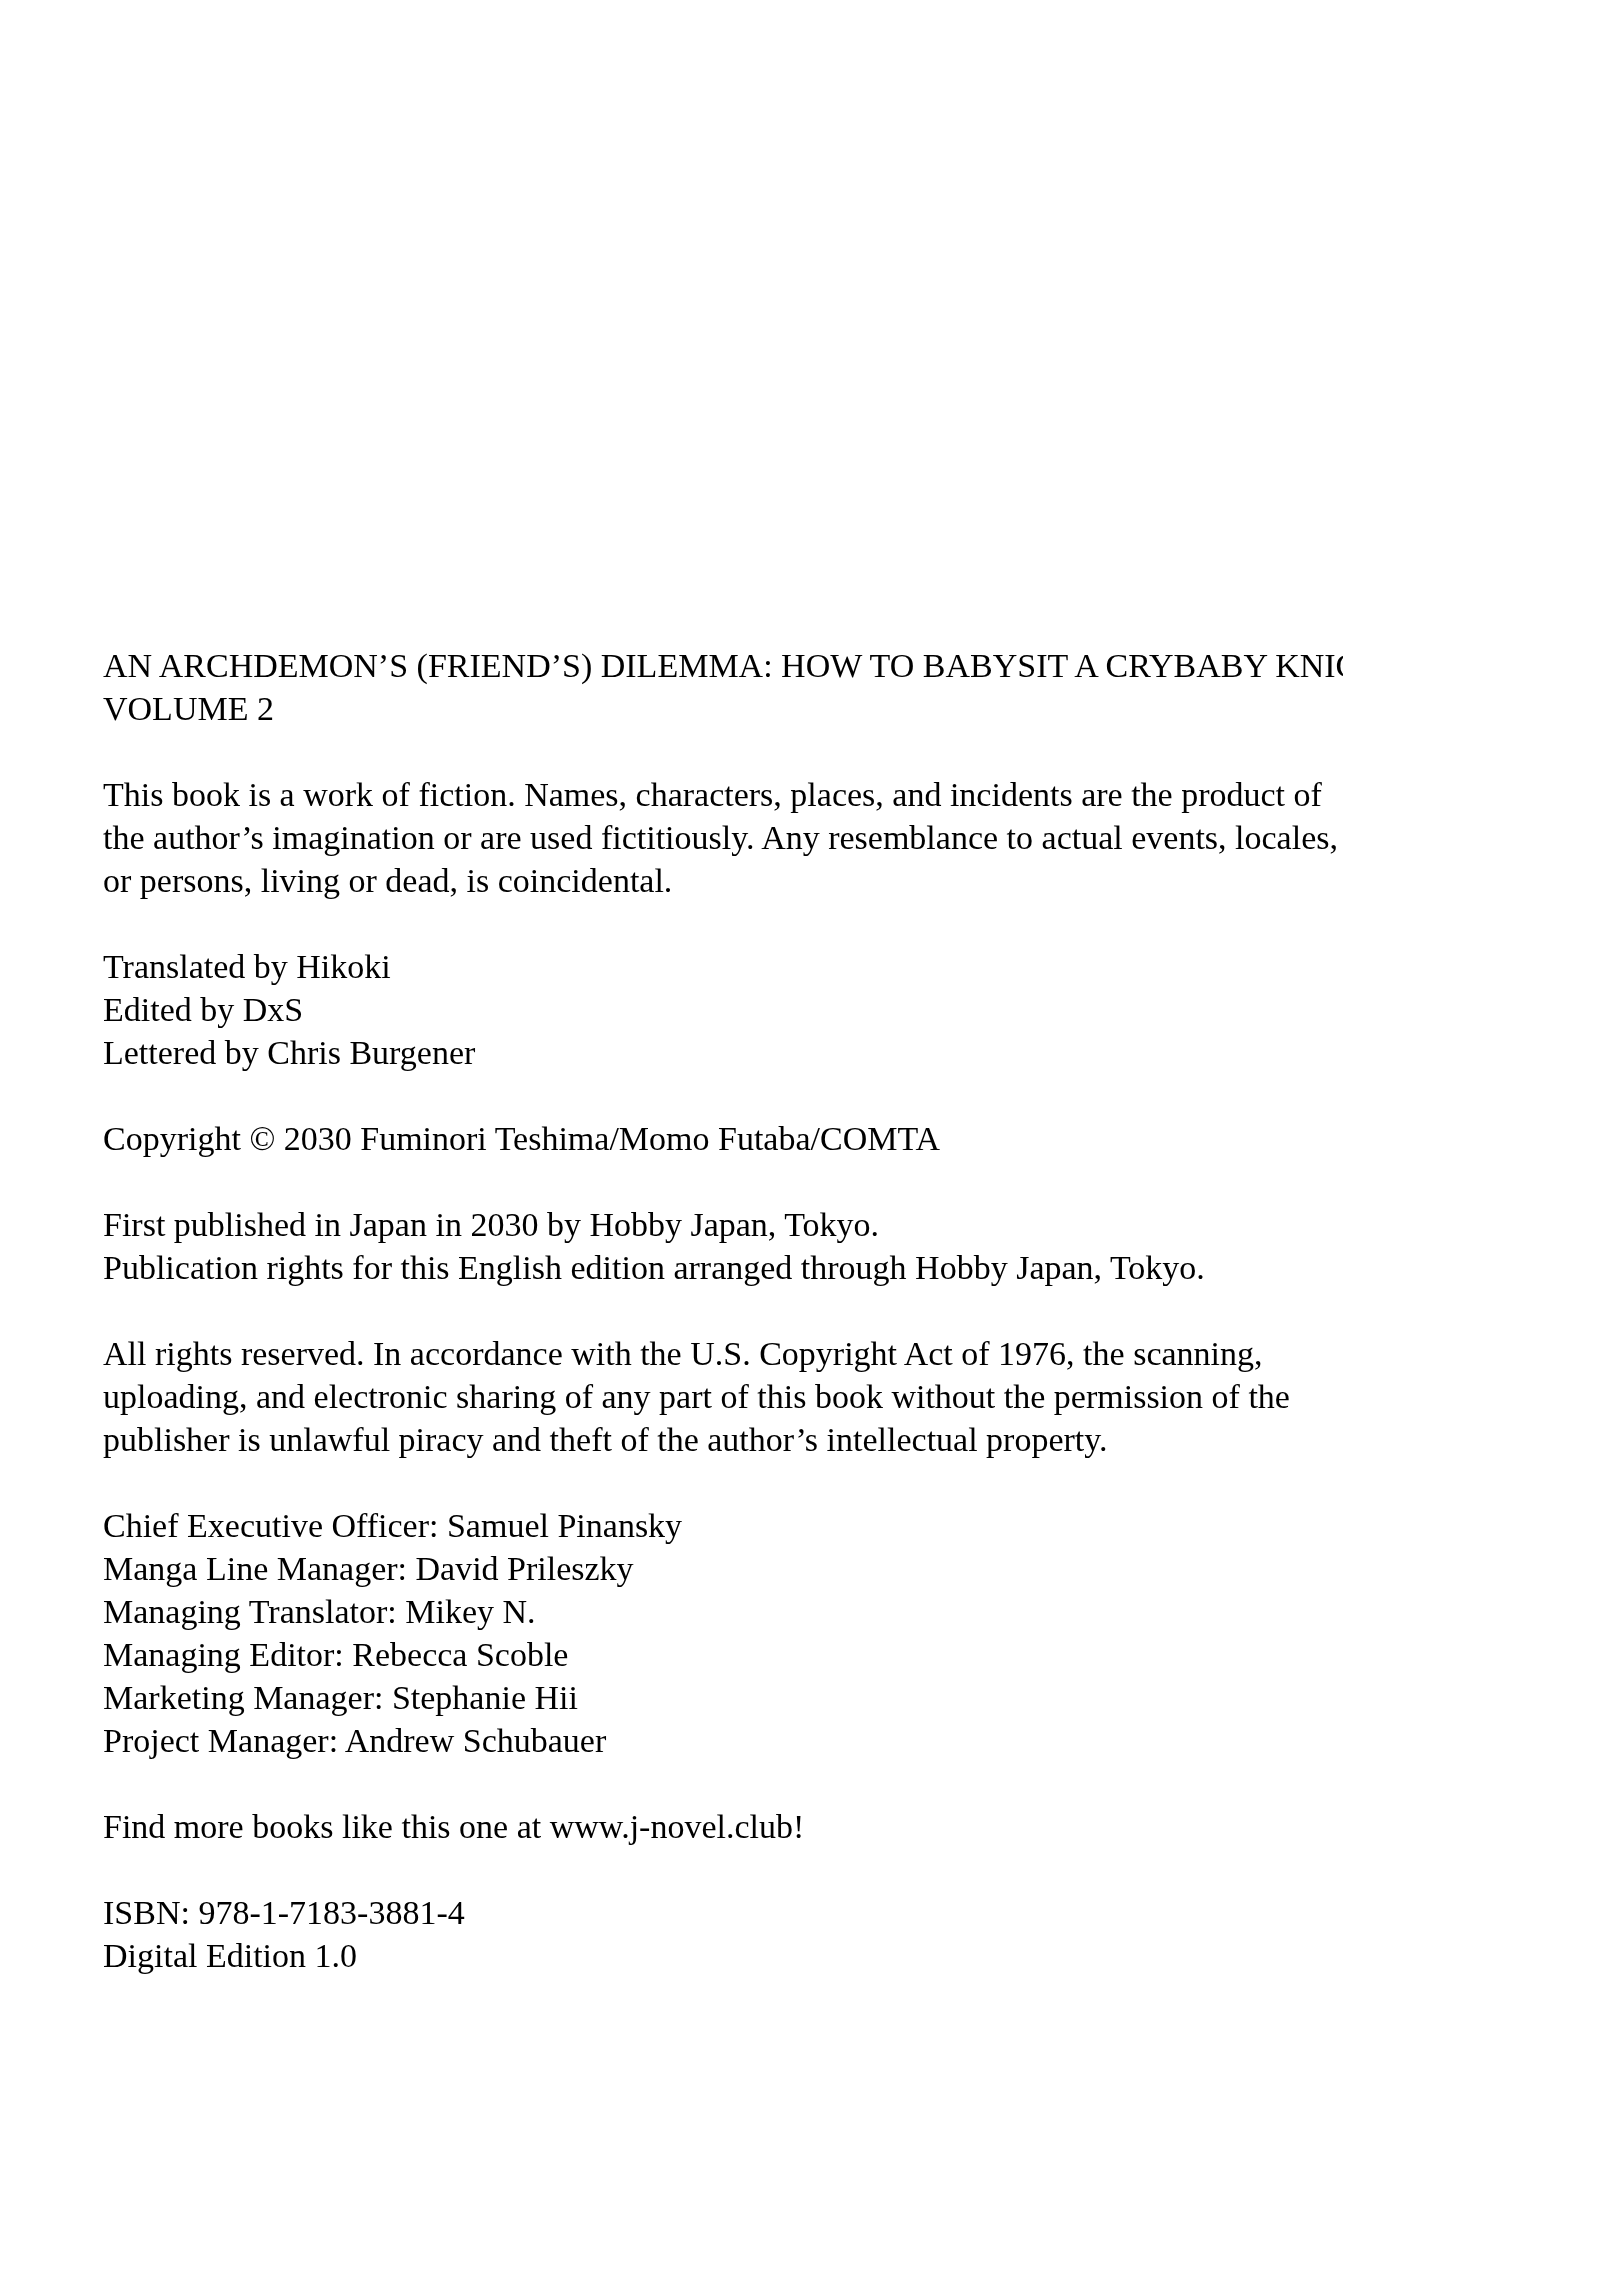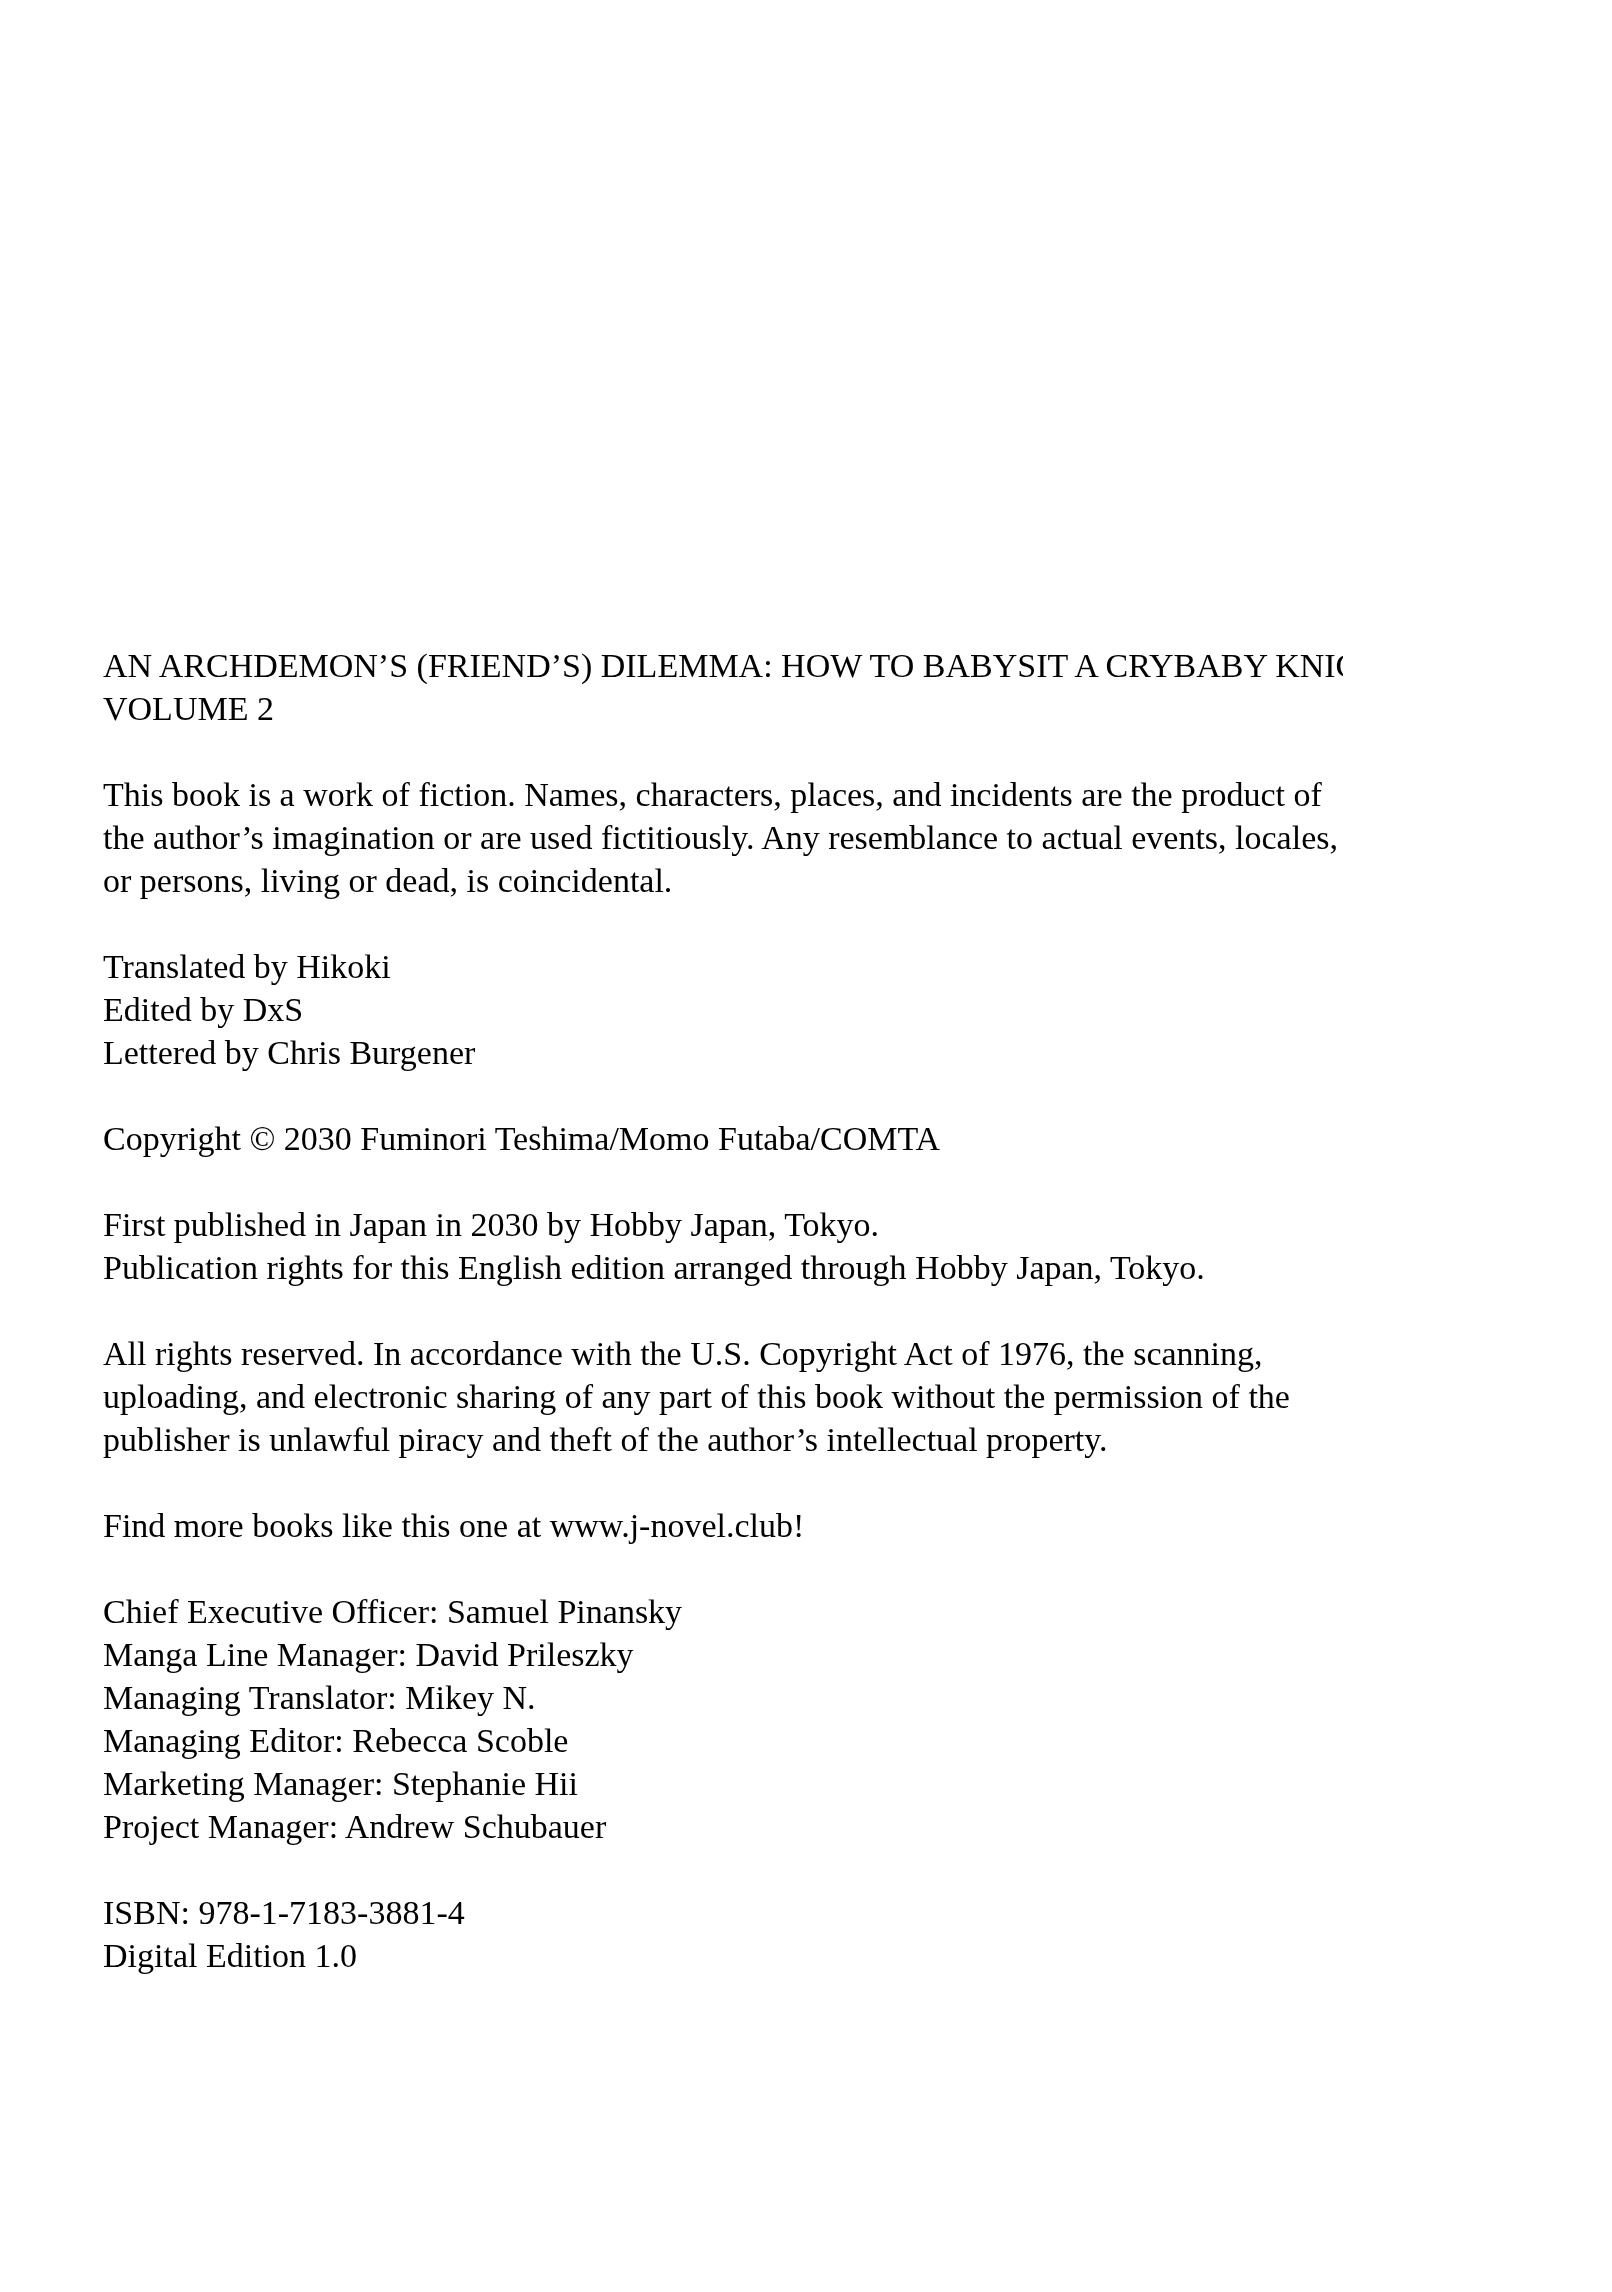--- a/index.html
+++ b/index.html
@@ -69,30 +69,30 @@
 Publication rights for this English edition arranged through Hobby Japan, Tokyo.</span>
       </p>
 
     <p>
         <span class="lines">All rights reserved. In accordance with the U.S. Copyright Act of 1976, the scanning,
 uploading, and electronic sharing of any part of this book without the permission of the
 publisher is unlawful piracy and theft of the author’s intellectual property.</span>
       </p>
 
     <p>
-        <span class="lines">Find more books like this one at www.j-novel.club!</span>
-      </p>
-
-    <p>
         <span class="lines">Chief Executive Officer: Samuel Pinansky
 Manga Line Manager: David Prileszky
 Managing Translator: Mikey N.
 Managing Editor: Rebecca Scoble
 Marketing Manager: Stephanie Hii
 Project Manager: Andrew Schubauer</span>
+      </p>
+
+    <p>
+        <span class="lines">Find more books like this one at www.j-novel.club!</span>
       </p>
 
     <p>
         <span class="lines">ISBN: 978-1-7183-3881-4
 Digital Edition 1.0</span>
       </p>
 
   </main>
 </div>
 

